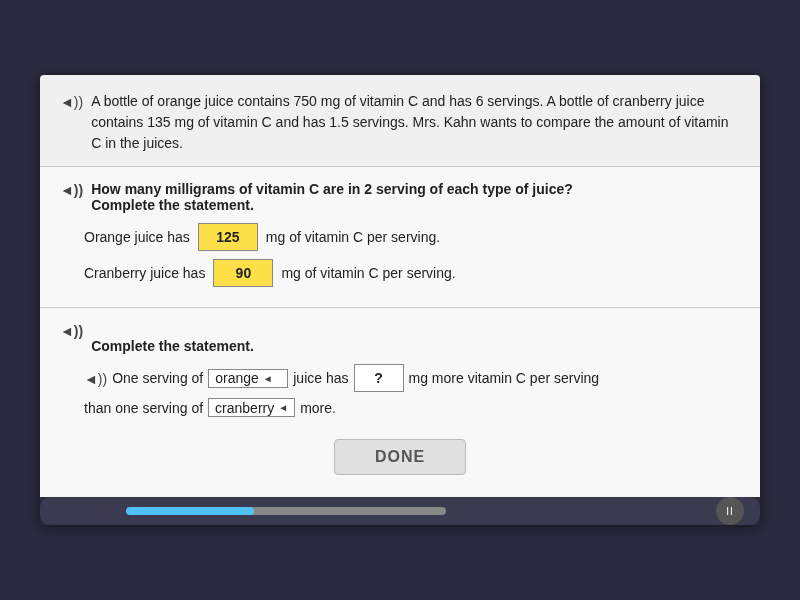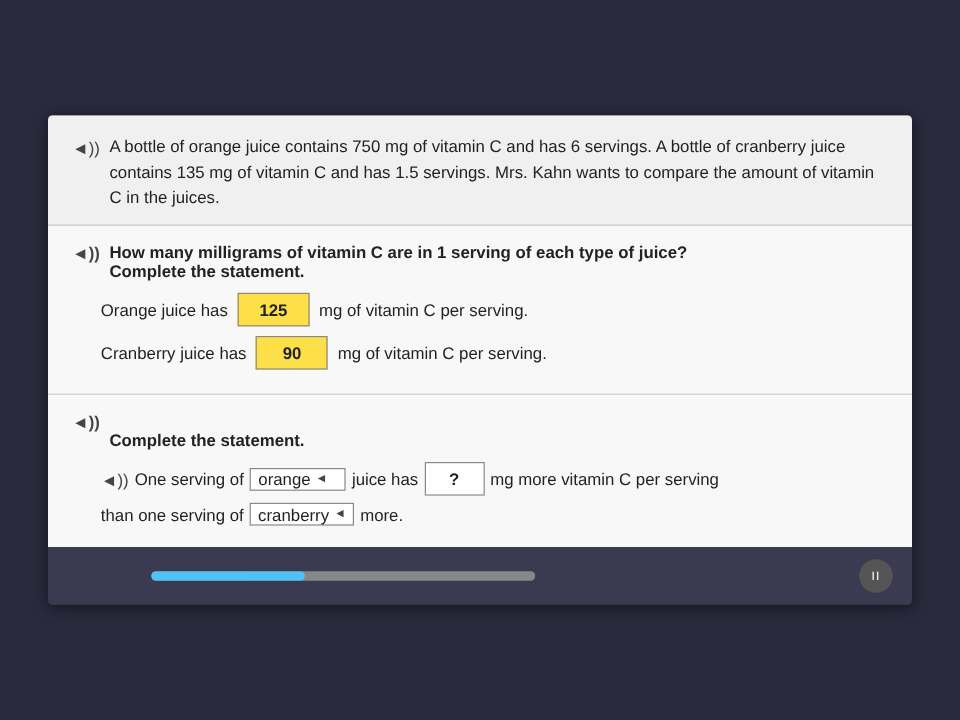--- a/index.html
+++ b/index.html
@@ -161,21 +161,21 @@
       <div class="intro-text">
         <span class="speaker-icon">◄))</span>
         <span>A bottle of orange juice contains 750 mg of vitamin C and has 6 servings. A bottle of cranberry juice contains 135 mg of vitamin C and has 1.5 servings. Mrs. Kahn wants to compare the amount of vitamin C in the juices.</span>
       </div>
     </div>
 
     <div class="section-mid">
       <div class="question-header">
         <span class="speaker-icon">◄))</span>
         <div>
-          <span>How many milligrams of vitamin C are in 1 serving of each type of juice?</span><br>
+          <span>How many milligrams of vitamin C are in 2 serving of each type of juice?</span><br>
           <span>Complete the statement.</span>
         </div>
       </div>
 
       <div class="answer-row">
         <span>Orange juice has</span>
         <input class="answer-input" type="text" value="125" style="">
         <span>mg of vitamin C per serving.</span>
       </div>
 
@@ -211,23 +211,26 @@
 
       <div class="statement-line">
         <span>than one serving of</span>
         <div class="dropdown-box">
           <span>cranberry</span>
           <span class="arrow">◄</span>
         </div>
         <span>more.</span>
       </div>
 
-    </div>
-
-    <div style="background:#3a3a50; padding: 10px 16px; display:flex; align-items:center; gap:10px;">
+      <div class="done-row">
+        <button class="done-button">DONE</button>
+      </div>
+    </div>
+
+    <div style="background:#3a3a50; padding: 0 16px; display:flex; align-items:center; gap:10px;border-radius:10px;">
       <div style="width:60px;"></div>
       <div class="progress-bar-bg">
         <div class="progress-bar-fill"></div>
       </div>
       <div style="margin-left:auto; width:28px; height:28px; background:#555; border-radius:50%; display:flex; align-items:center; justify-content:center; cursor:pointer;">
         <span style="color:white; font-size:10px; letter-spacing:1px;">II</span>
       </div>
     </div>
   </div>
 </div>

